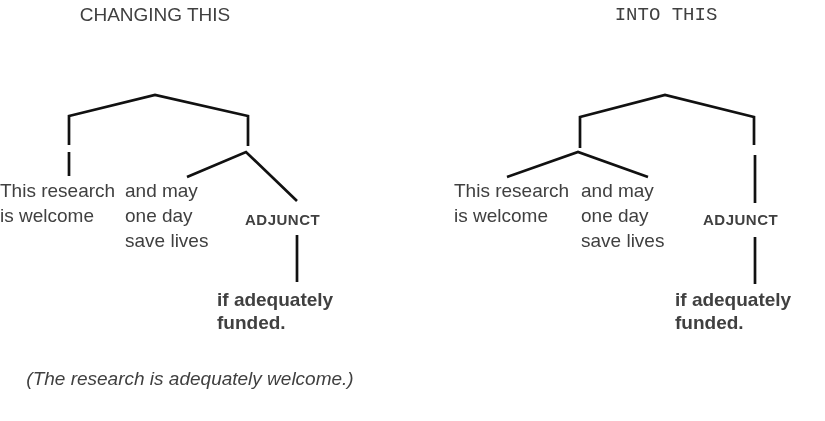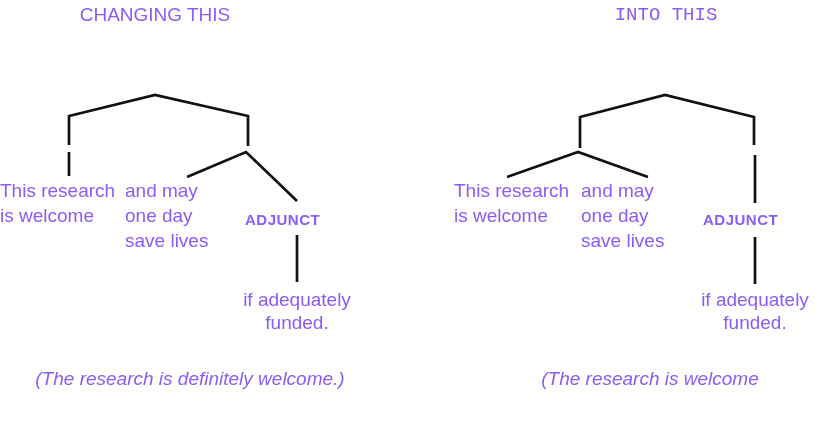--- a/index.html
+++ b/index.html
@@ -1,21 +1,21 @@
 <!DOCTYPE html>
 <html><head>
 <meta charset="utf-8">
 <style>
   html, body { margin: 0; padding: 0; background: #ffffff; }
   .stage {
     position: relative;
     width: 825px;
     height: 421px;
     background: #ffffff;
-    color: #8b5cf6;
+    color: #404040;
     font-family: "Liberation Sans", sans-serif;
     overflow: hidden;
   }
   .connectors {
     position: absolute;
     left: 0; top: 0;
     width: 825px; height: 421px;
     pointer-events: none;
   }
   .connectors polyline, .connectors line {
@@ -49,23 +49,22 @@
     letter-spacing: 0.5px;
     text-align: left;
     white-space: nowrap;
     font-weight: bold;
   }
   #l-adjunct { left: 245px; top: 211px; width: 100px; }
   #r-adjunct { left: 703px; top: 211px; width: 100px; }
   .adjunct-phrase {
     position: absolute;
     font-size: 19px;
-    font-weight: normal;
+    font-weight: bold;
     line-height: 23px;
-    text-align: center;
     white-space: nowrap;
   }
   #l-phrase { left: 217px; top: 288px; width: 160px; }
   #r-phrase { left: 675px; top: 288px; width: 160px; }
   .caption {
     position: absolute;
     font-size: 19px;
     font-style: italic;
     line-height: 25px;
     text-align: center;
@@ -107,21 +106,21 @@
     </div>
 
     <div class="adjunct-label" id="l-adjunct">ADJUNCT</div>
 
     <div class="adjunct-phrase" id="l-phrase">
       <div>if adequately</div>
       <div>funded.</div>
     </div>
 
     <div class="caption" id="l-caption">
-      <div>(The research is definitely welcome.)</div>
+      <div>(The research is adequately welcome.)</div>
       <div></div>
     </div>
   </div>
 
   <div>
     <div class="title" id="title-right">INTO THIS</div>
 
     <div class="leaf" id="r-leaf1">
       <div>This research</div>
       <div>is welcome</div>
@@ -134,17 +133,16 @@
     </div>
 
     <div class="adjunct-label" id="r-adjunct">ADJUNCT</div>
 
     <div class="adjunct-phrase" id="r-phrase">
       <div>if adequately</div>
       <div>funded.</div>
     </div>
 
     <div class="caption" id="r-caption">
-      <div>(The research is welcome</div>
     </div>
   </div>
 
 </div>
 
 </body></html>

